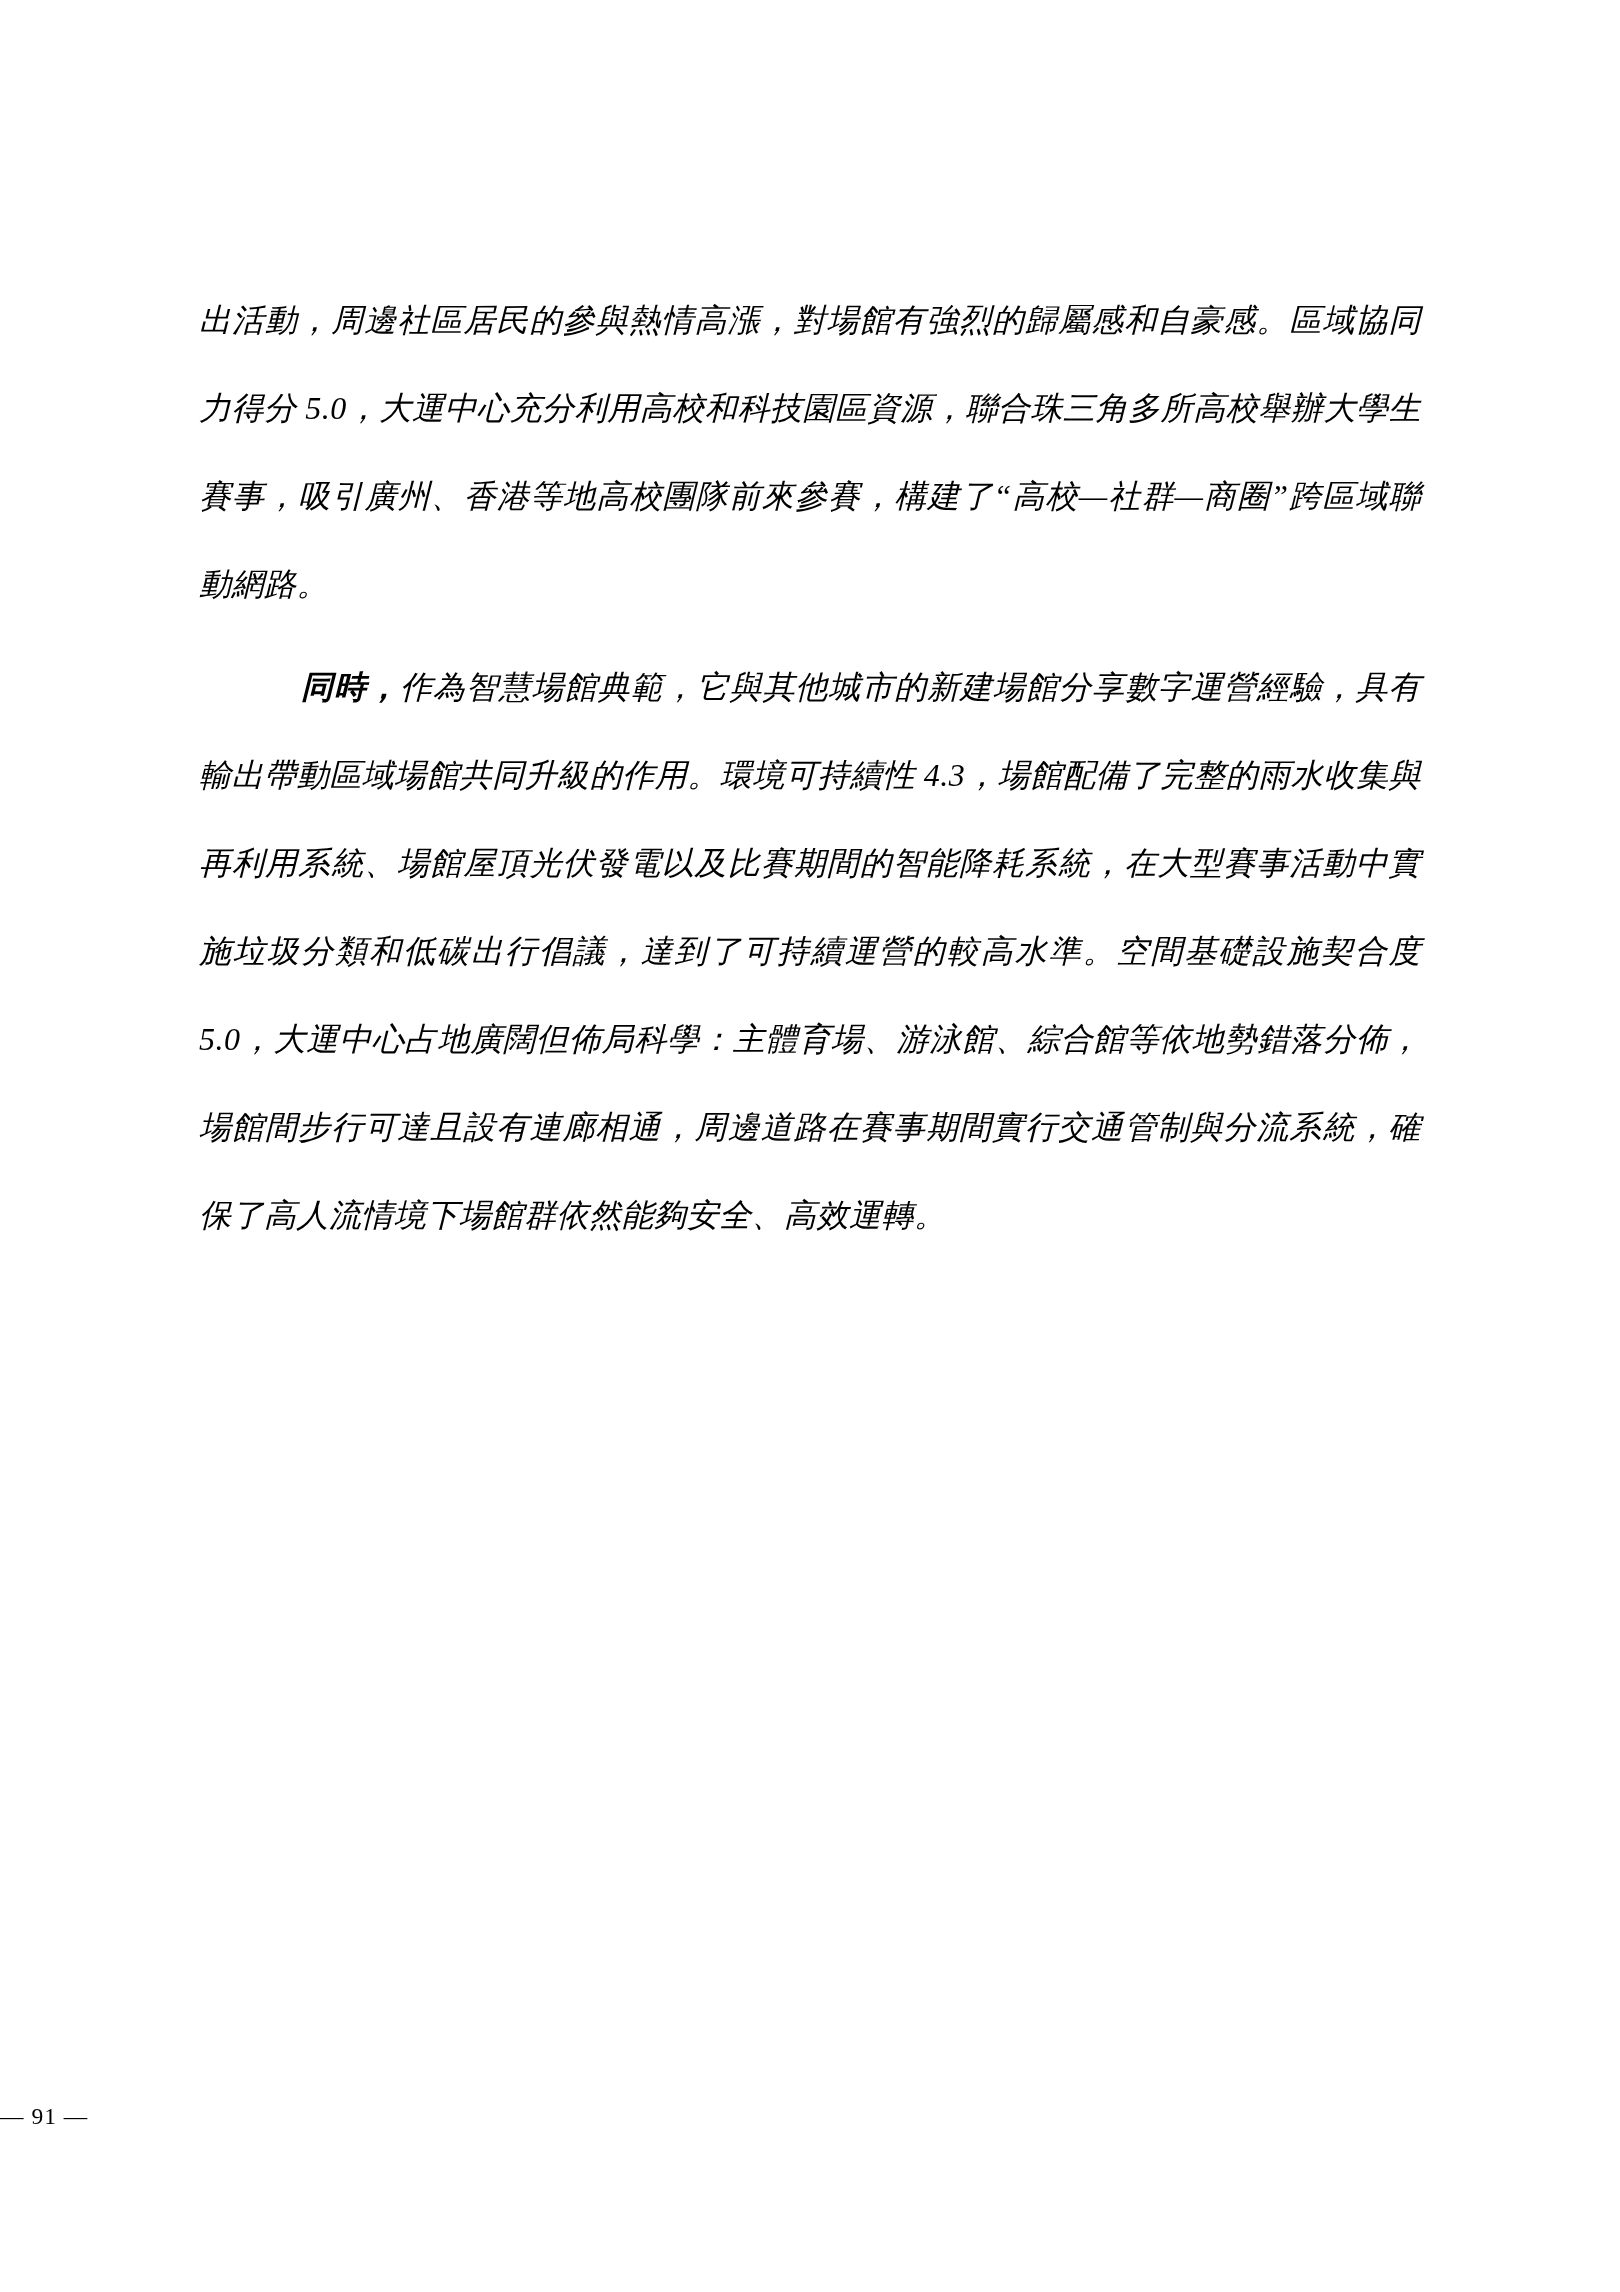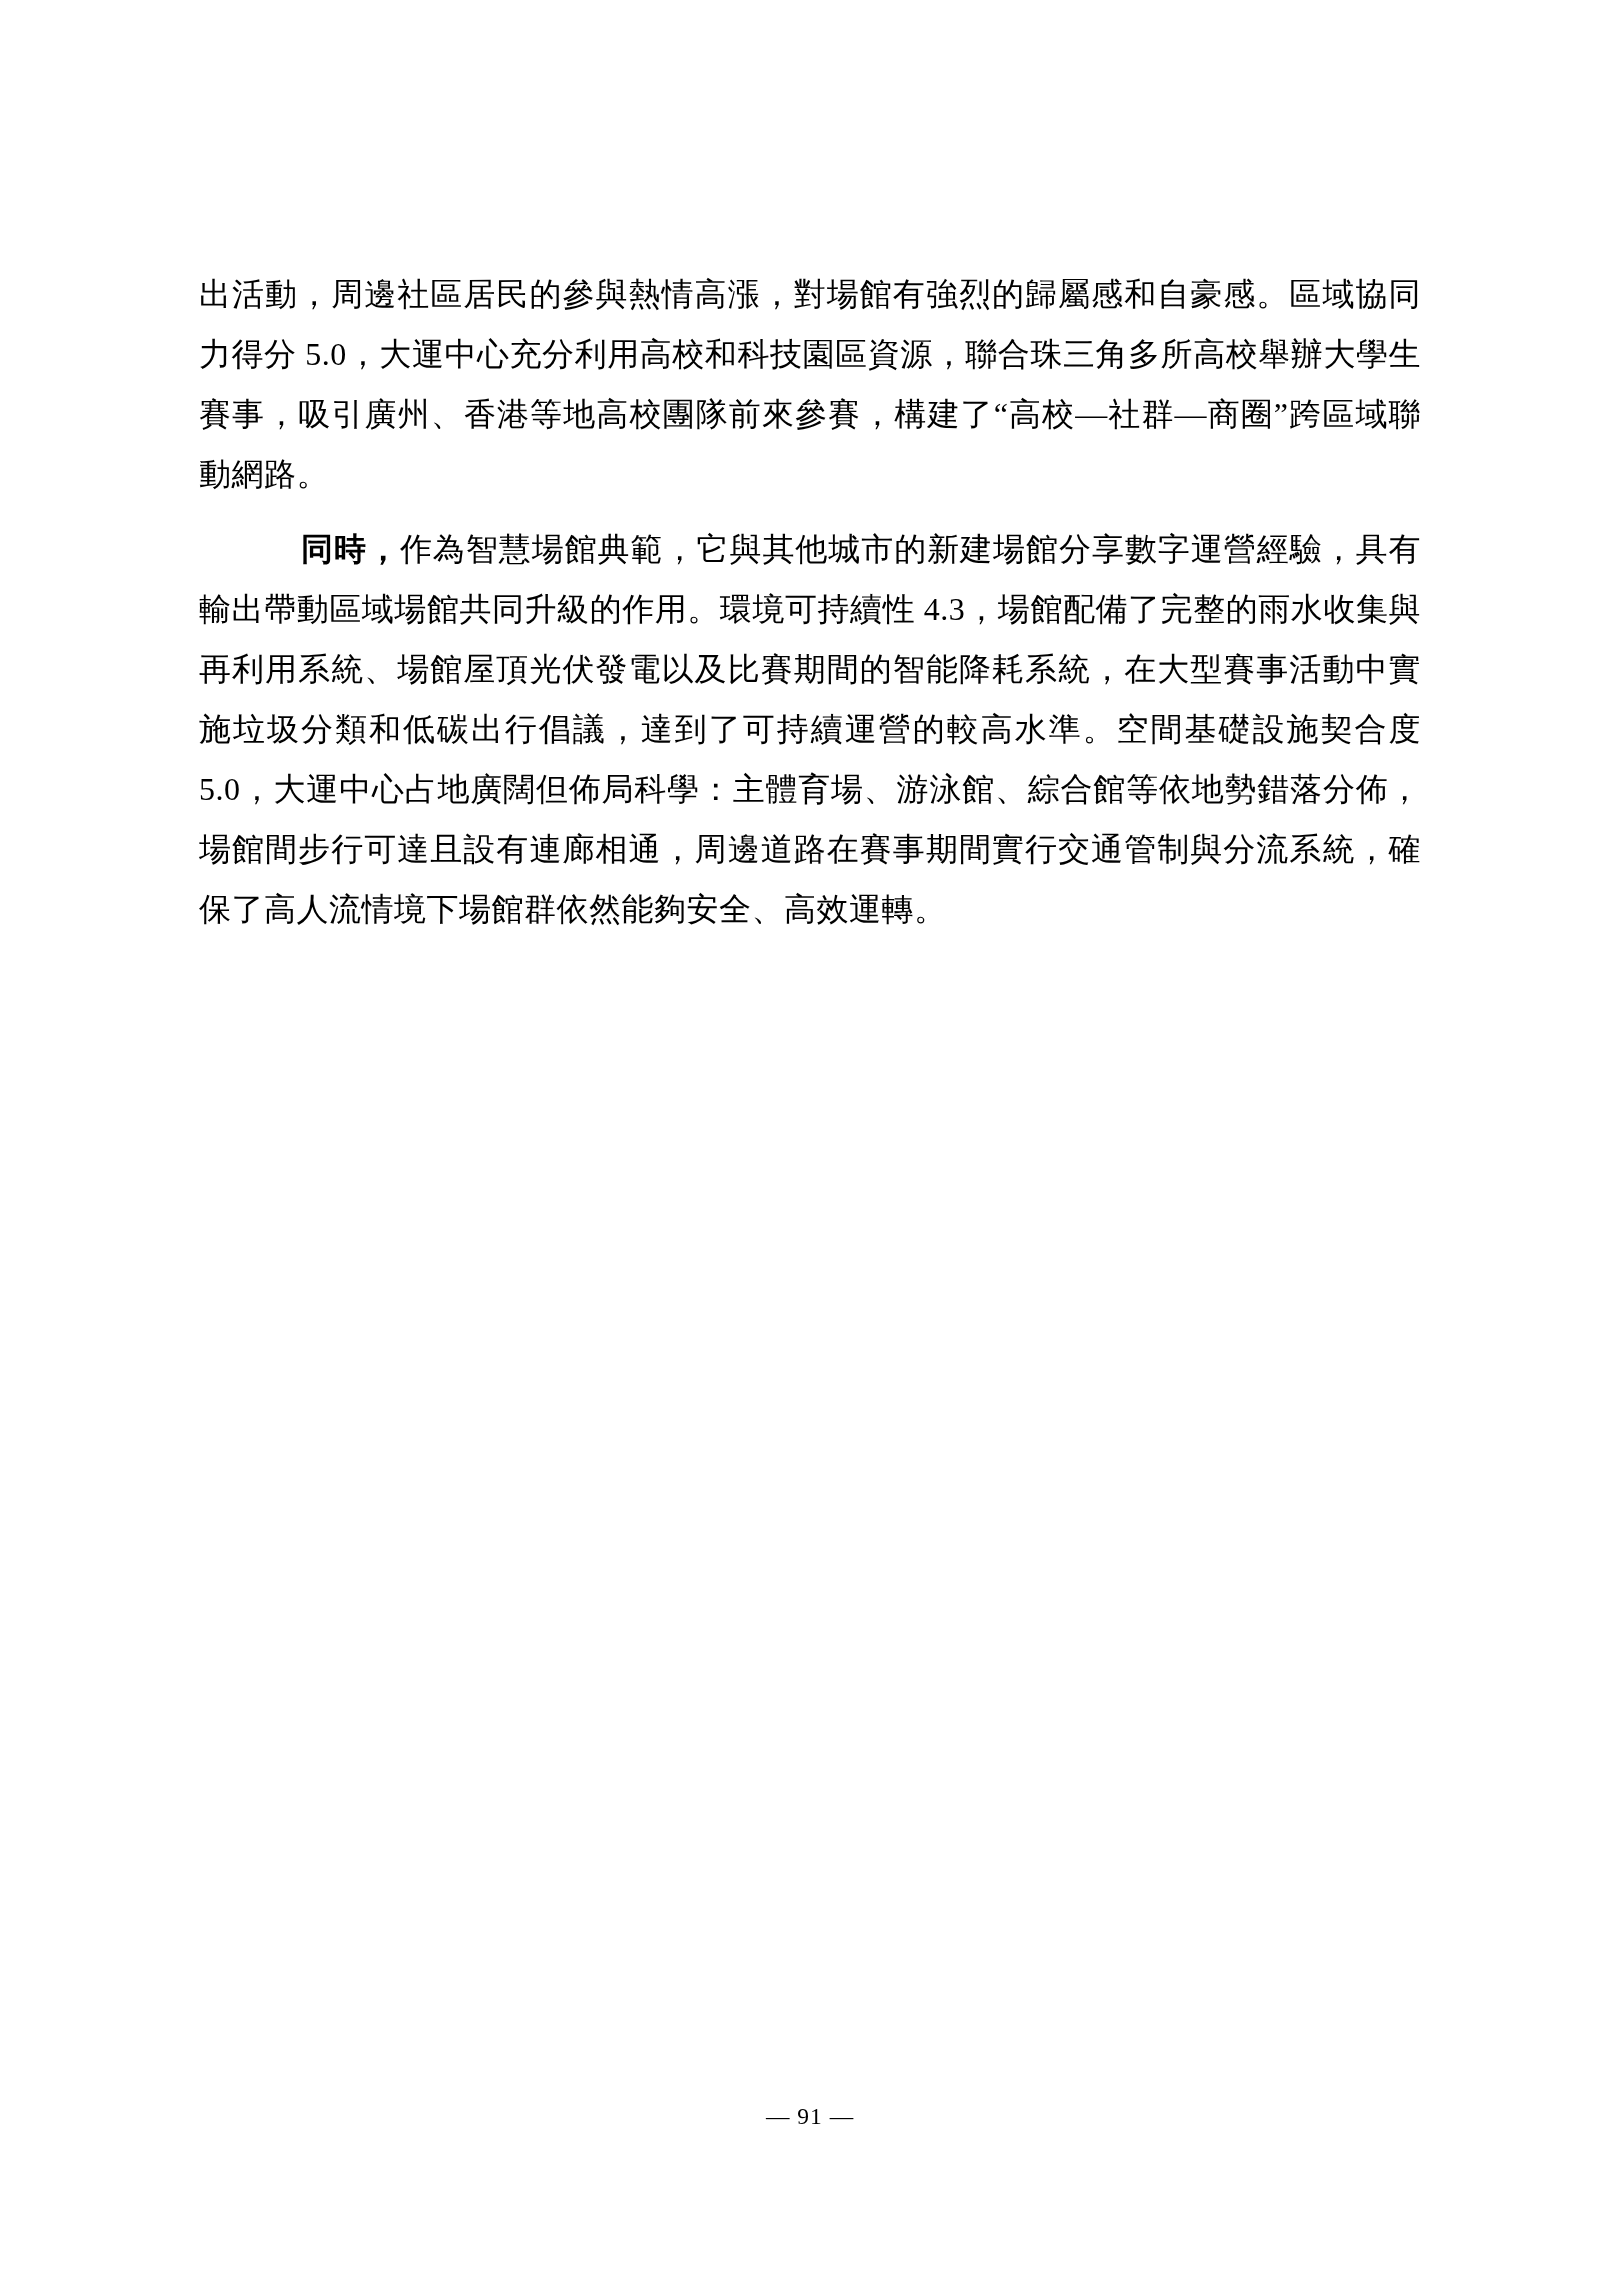--- a/index.html
+++ b/index.html
@@ -11,45 +11,45 @@
     position: relative;
     width: 1620px;
     height: 2293px;
     background: #ffffff;
     overflow: hidden;
     font-family: "Liberation Serif", "DejaVu Serif", serif;
   }
   .content {
     position: absolute;
     left: 199px;
-    top: 264px;
+    top: 276px;
     width: 1222px;
     color: #000000;
     font-size: 32px;
-    line-height: 60px;
+    line-height: 88px;
     text-align: justify;
     text-justify: inter-ideograph;
     letter-spacing: 0.5px;
+    font-style: italic;
   }
   .para {
     margin: 0 0 14.7px 0;
   }
   .para.indented {
     text-indent: 65px;
   }
   .lead-bold {
     font-weight: bold;
     margin-left: 37px;
   }
   .page-footer {
     position: absolute;
     left: 0;
     top: 2103px;
     width: 100%;
-    text-align: center;
   }
   .page-number {
     font-size: 23.5px;
     color: #000000;
     letter-spacing: 1px;
   }
 </style>
 </head>
 <body>
 

